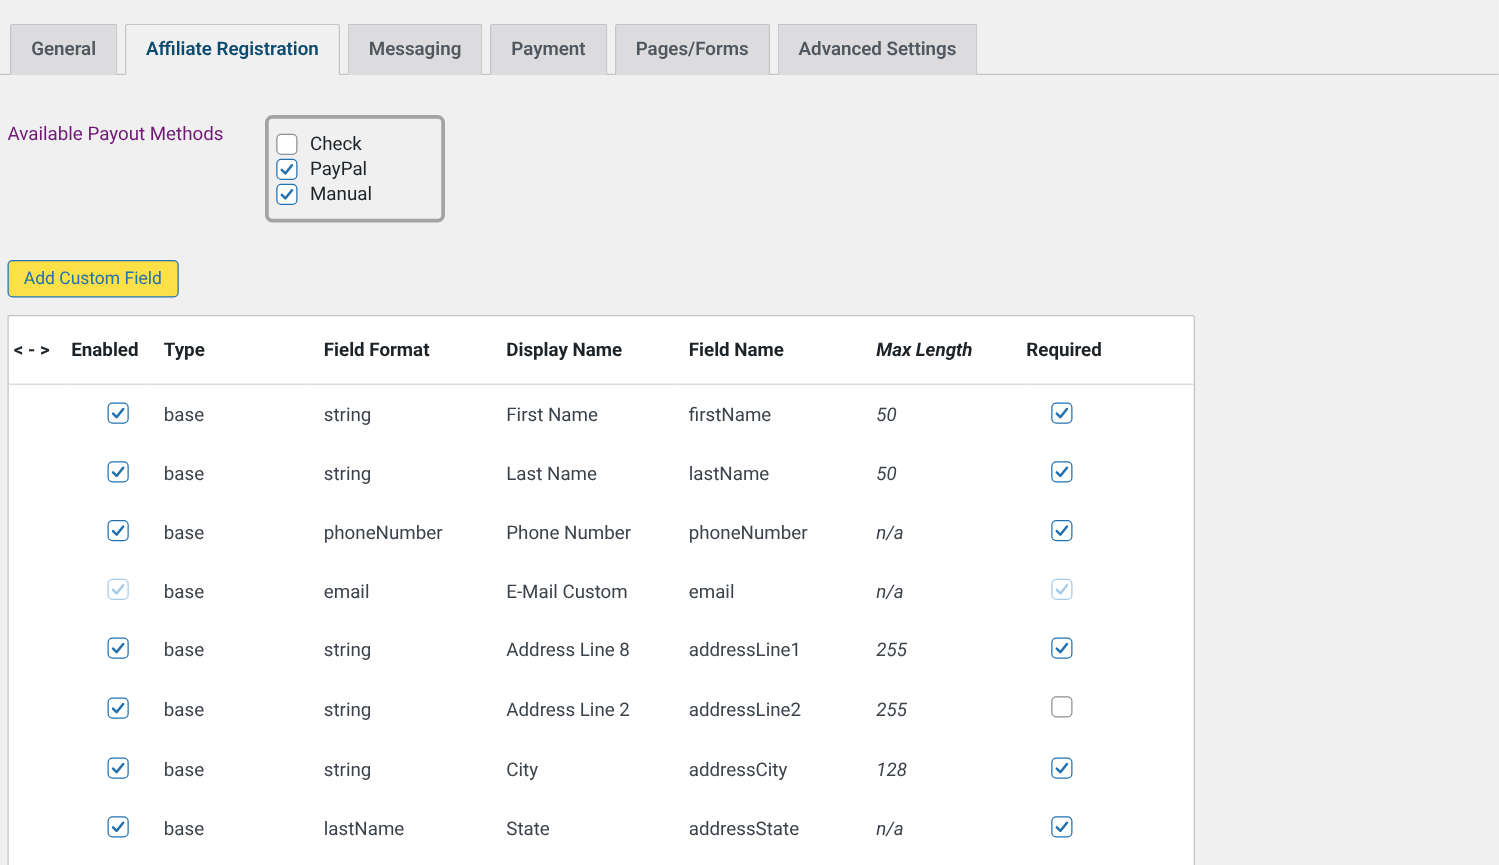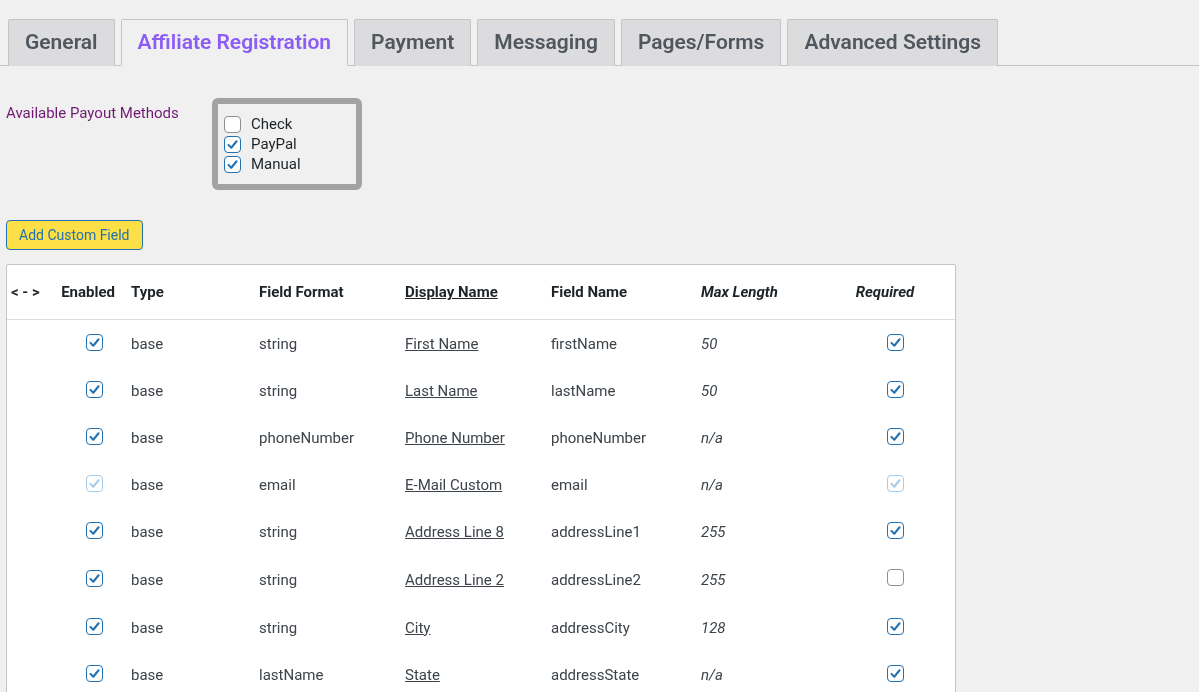--- a/index.html
+++ b/index.html
@@ -18,31 +18,31 @@
       display: flex;
       gap: 6px;
       padding: 18px 0 0 8px;
       border-bottom: 1px solid #c3c4c7;
     }
     .tab {
       padding: 10px 16px 11px;
       background: #dcdcde;
       color: #50575e;
       font-weight: 600;
-      font-size: 21px;
+      font-size: 15px;
       border: 1px solid #c3c4c7;
       border-bottom: none;
       border-radius: 2px 2px 0 0;
       cursor: pointer;
       position: relative;
       top: 1px;
     }
     .tab.active {
       background: #f0f0f1;
-      color: #8b5cf6;
+      color: #0c4a6e;
       border-bottom: 1px solid #f0f0f1;
     }
 
     
     .form-row {
       display: flex;
       align-items: flex-start;
       padding: 0 6px;
     }
     .form-label {
@@ -55,21 +55,21 @@
     }
     .form-content {
       flex: 1;
     }
 
     .row-payout { margin-top: 32px; }
     .row-fields { margin-top: 30px; }
 
     
     .highlight-box {
-      border: 6px solid #a3a3a3;
+      border: 3px solid #a3a3a3;
       border-radius: 6px;
       padding: 10px 55px 10px 6px;
       display: inline-block;
       margin-left: -12px;
     }
     .cb-row {
       display: flex;
       align-items: center;
       gap: 10px;
       padding: 1px 0;
@@ -134,36 +134,36 @@
     td {
       padding: 14px 6px;
       font-size: 15px;
       color: #3c434a;
       vertical-align: middle;
     }
     .col-drag  { width: 50px; padding-left: 4px; }
     .col-enab  { width: 64px; text-align: center; }
     .col-type  { width: 128px; padding-left: 10px;}
     .col-fmt   { width: 146px; padding-left: 10px;}
-    .col-disp  { width: 146px; padding-left: 10px; text-decoration: underline;}
+    .col-disp  { width: 146px; padding-left: 10px;}
     .col-fname { width: 150px; padding-left: 10px;}
     .col-mlen  { width: 130px; padding-left: 10px; font-style: italic;}
-    .col-req   { width: auto; text-align:center; padding-left: 10px; font-style: italic;}
+    .col-req   { width: auto; text-align:left; padding-left: 10px;}
     td.col-enab .cb, td.col-req .cb { margin-left: 10px; }
-    th.col-enab { padding-left: 0; text-align:right;}
+    th.col-enab { padding-left: 0; text-align:left;}
     th.col-req { padding-left:0; }
   </style>
 </head>
 <body>
 
 <div class="tabs">
   <div class="tab">General</div>
   <div class="tab active">Affiliate Registration</div>
+  <div class="tab">Messaging</div>
   <div class="tab">Payment</div>
-  <div class="tab">Messaging</div>
   <div class="tab">Pages/Forms</div>
   <div class="tab">Advanced Settings</div>
 </div>
 
 <div class="form-row row-payout">
   <div class="form-label">Available Payout Methods</div>
   <div class="form-content">
     <div class="highlight-box">
       <div class="cb-row">
         <span class="cb">

